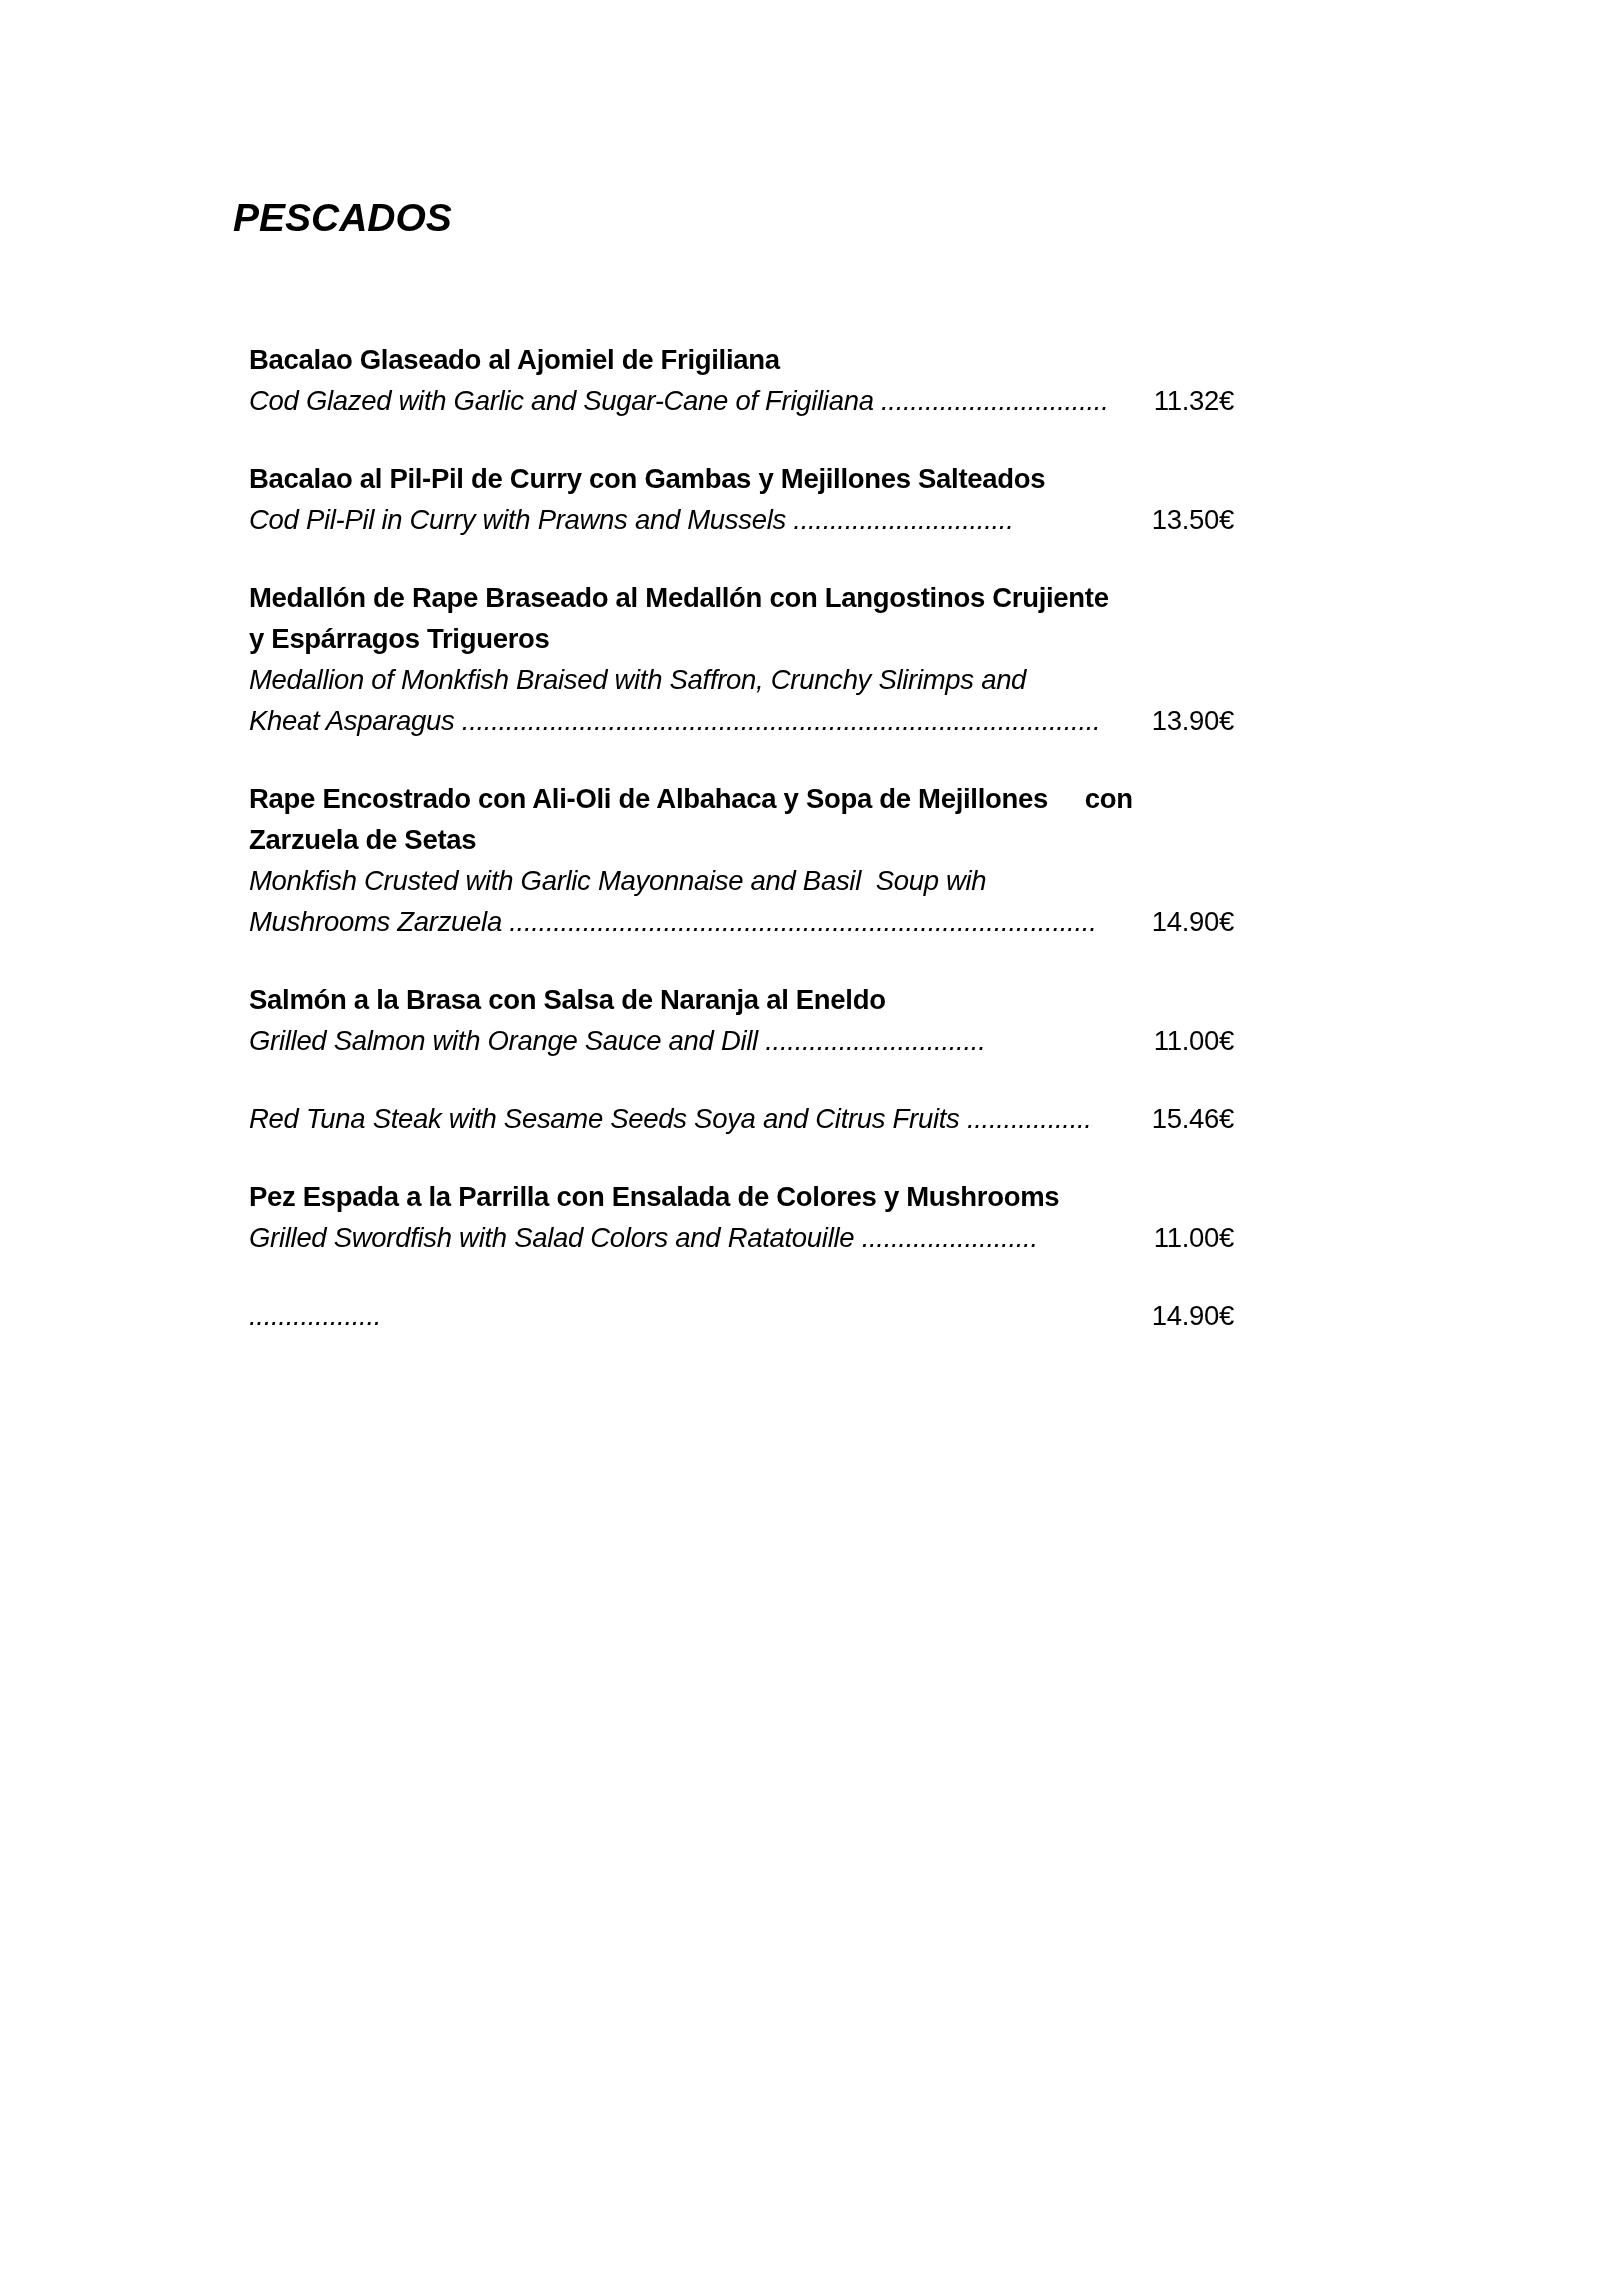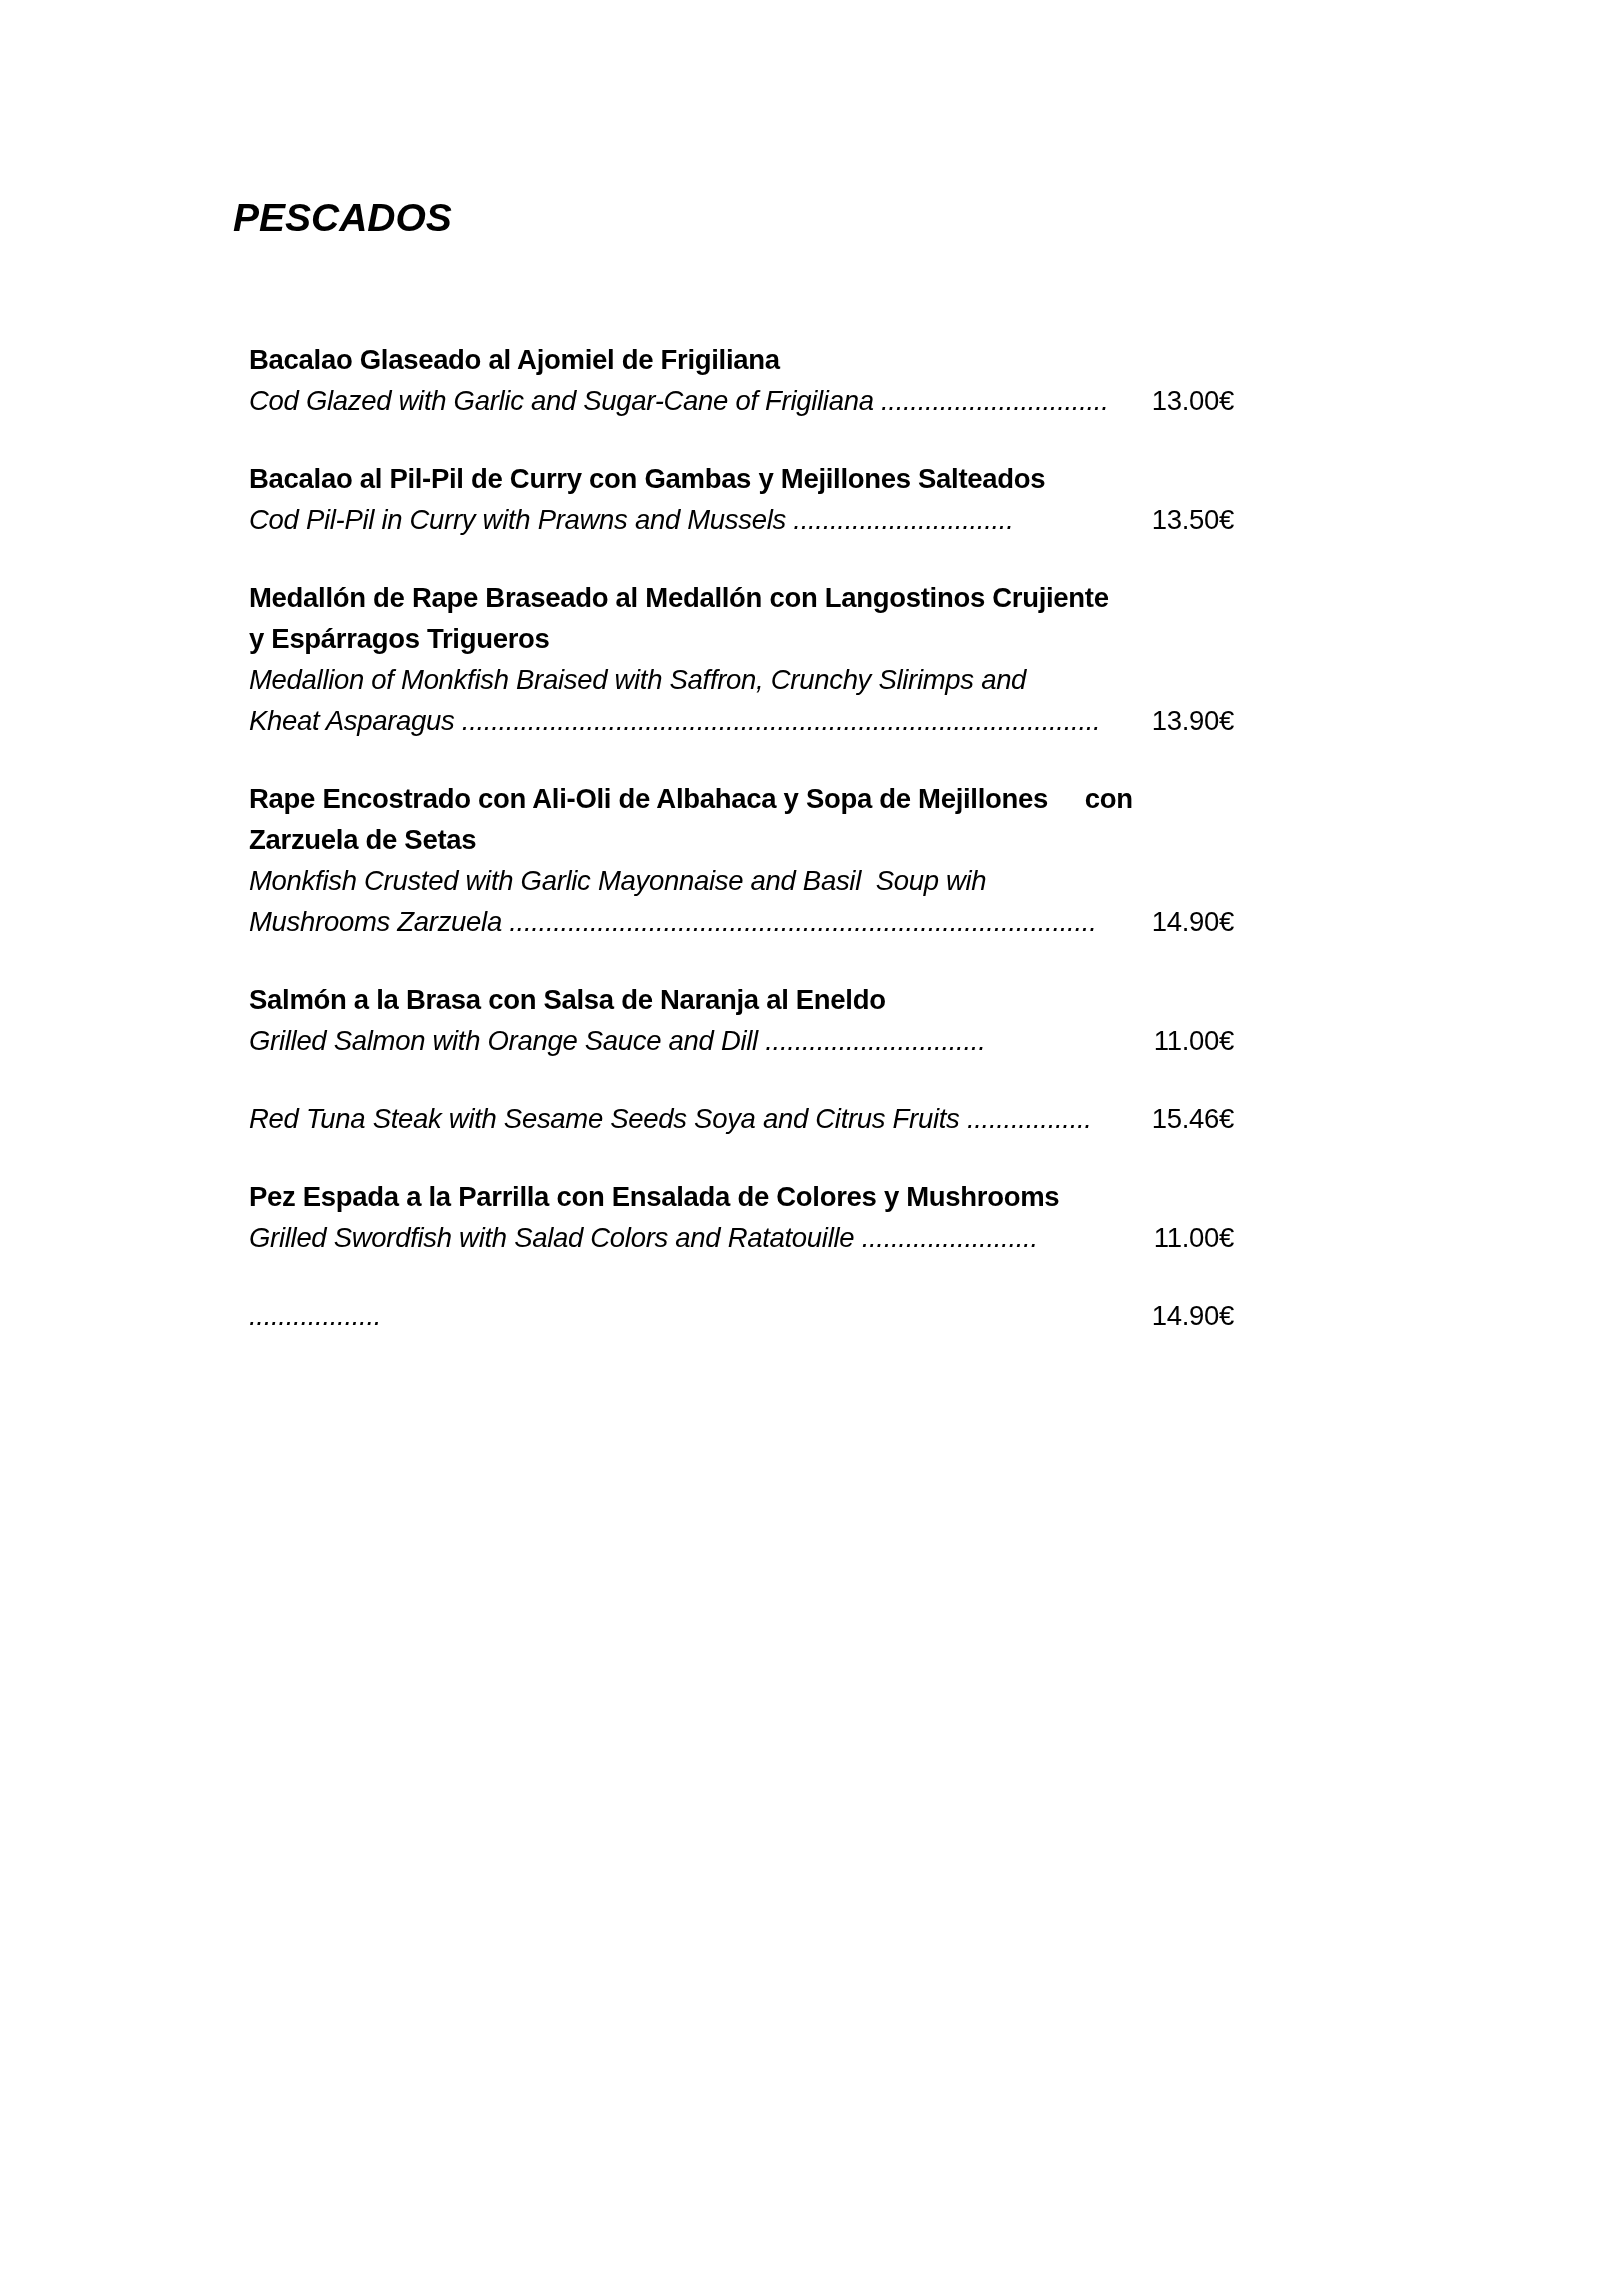--- a/index.html
+++ b/index.html
@@ -74,21 +74,21 @@
   }
 </style>
 </head>
 <body>
 
 <div class="page">
   <div class="section-title">PESCADOS</div>
   <div class="content">
       <div class="item">
         <div class="line"><span class="line-text bold">Bacalao Glaseado al Ajomiel de Frigiliana</span></div>
-        <div class="line"><span class="line-text italic">Cod Glazed with Garlic and Sugar-Cane of Frigiliana </span><span class="dots">...............................</span><span class="price">13.00€</span></div>
+        <div class="line"><span class="line-text italic">Cod Glazed with Garlic and Sugar-Cane of Frigiliana </span><span class="dots">...............................</span><span class="price">11.32€</span></div>
       </div>
       <div class="item">
         <div class="line"><span class="line-text bold">Bacalao al Pil-Pil de Curry con Gambas y Mejillones Salteados</span></div>
         <div class="line"><span class="line-text italic">Cod Pil-Pil in Curry with Prawns and Mussels </span><span class="dots">..............................</span><span class="price">13.50€</span></div>
       </div>
       <div class="item">
         <div class="line"><span class="line-text bold">Medallón de Rape Braseado al Medallón con Langostinos Crujiente</span></div>
         <div class="line"><span class="line-text bold">y Espárragos Trigueros</span></div>
         <div class="line"><span class="line-text italic">Medallion of Monkfish Braised with Saffron, Crunchy Slirimps and</span></div>
         <div class="line"><span class="line-text italic">Kheat Asparagus </span><span class="dots">.......................................................................................</span><span class="price">13.90€</span></div>

